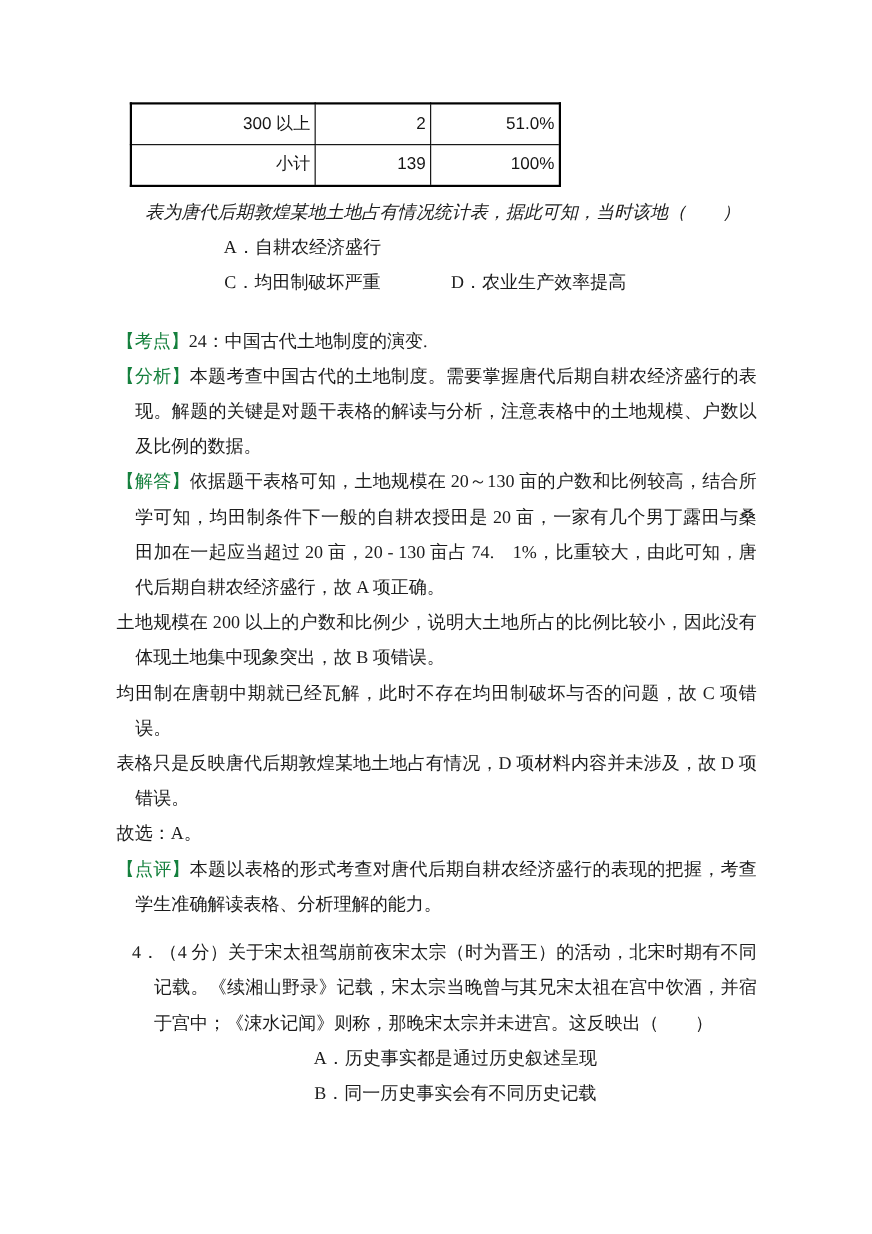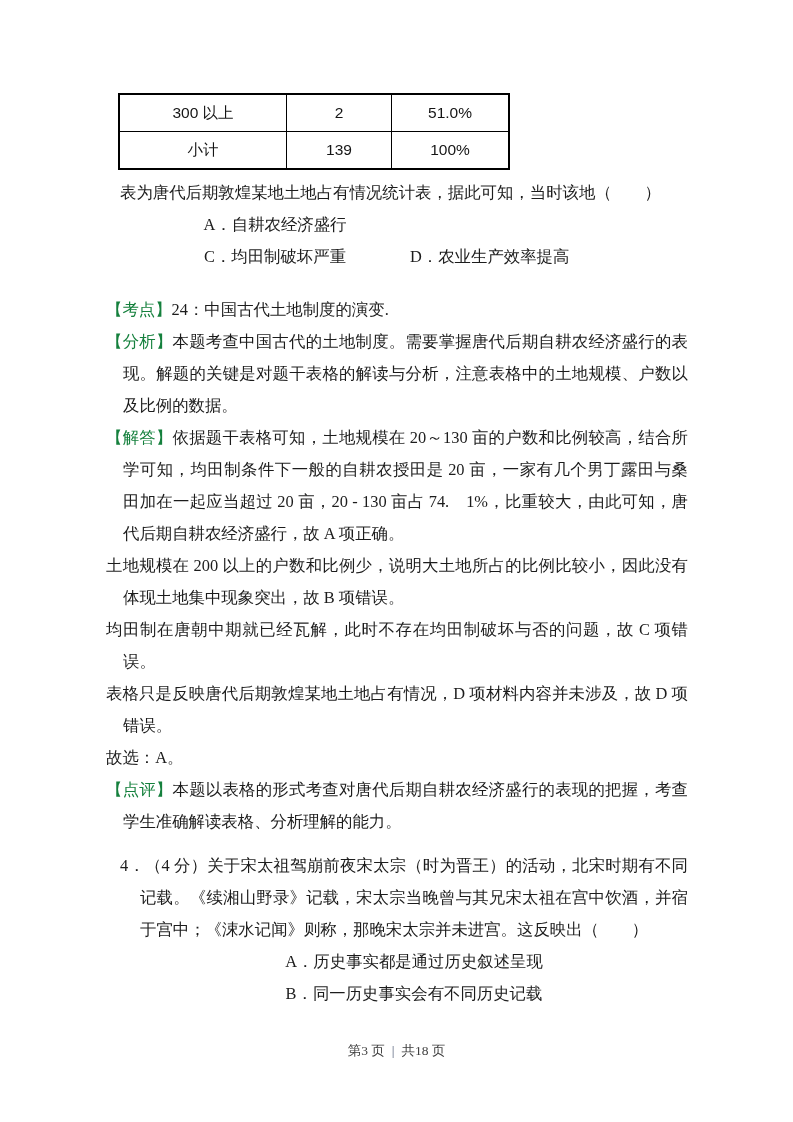--- a/index.html
+++ b/index.html
@@ -33,31 +33,31 @@
     margin-left: 12px;
     margin-bottom: 7px;
     border: 2px solid #000;
     font-family: "Liberation Sans", "DejaVu Sans", sans-serif;
     font-size: 15.5px;
     color: #151515;
   }
   table.data-table td {
     border: 1px solid #000;
     height: 36px;
-    text-align: center;
+    text-align: right;
     vertical-align: middle;
     padding: 0 4px;
     margin-left: 32px;
   }
   .col-scale { width: 158px; }
   .col-count { width: 96px; }
   .col-pct   { width: 108px; }
 
   
-  .stem3 { margin-left: 14px; }
+  .stem3 { margin-left: 26px; font-style: italic; }
   .optrow {
     margin-left: 34px;
     display: flex;
     text-align: center;
   }
   .optrow .opt-left { width: 270px; flex: 0 0 270px; }
 
   
   .hang {
     padding-left: 17px;
@@ -130,16 +130,13 @@
     <p class="hang">故选：A。</p>
 
     <p class="hang"><span class="label-blue">【点评】</span><span>本题以表格的形式考查对唐代后期自耕农经济盛行的表现的把握，考查学生准确解读表格、分析理解的能力。</span></p>
 
     <p class="stem4">4．（4 分）关于宋太祖驾崩前夜宋太宗（时为晋王）的活动，北宋时期有不同记载。《续湘山野录》记载，宋太宗当晚曾与其兄宋太祖在宫中饮酒，并宿于宫中；《涑水记闻》则称，那晚宋太宗并未进宫。这反映出（　　）</p>
     <p class="q4opt">A．历史事实都是通过历史叙述呈现</p>
     <p class="q4opt">B．同一历史事实会有不同历史记载</p>
 
   </div>
 
-  <div class="footer">
-    <span>第3 页</span><span class="sep">|</span><span>共18 页</span>
-  </div>
 </div>
 
 </body></html>

